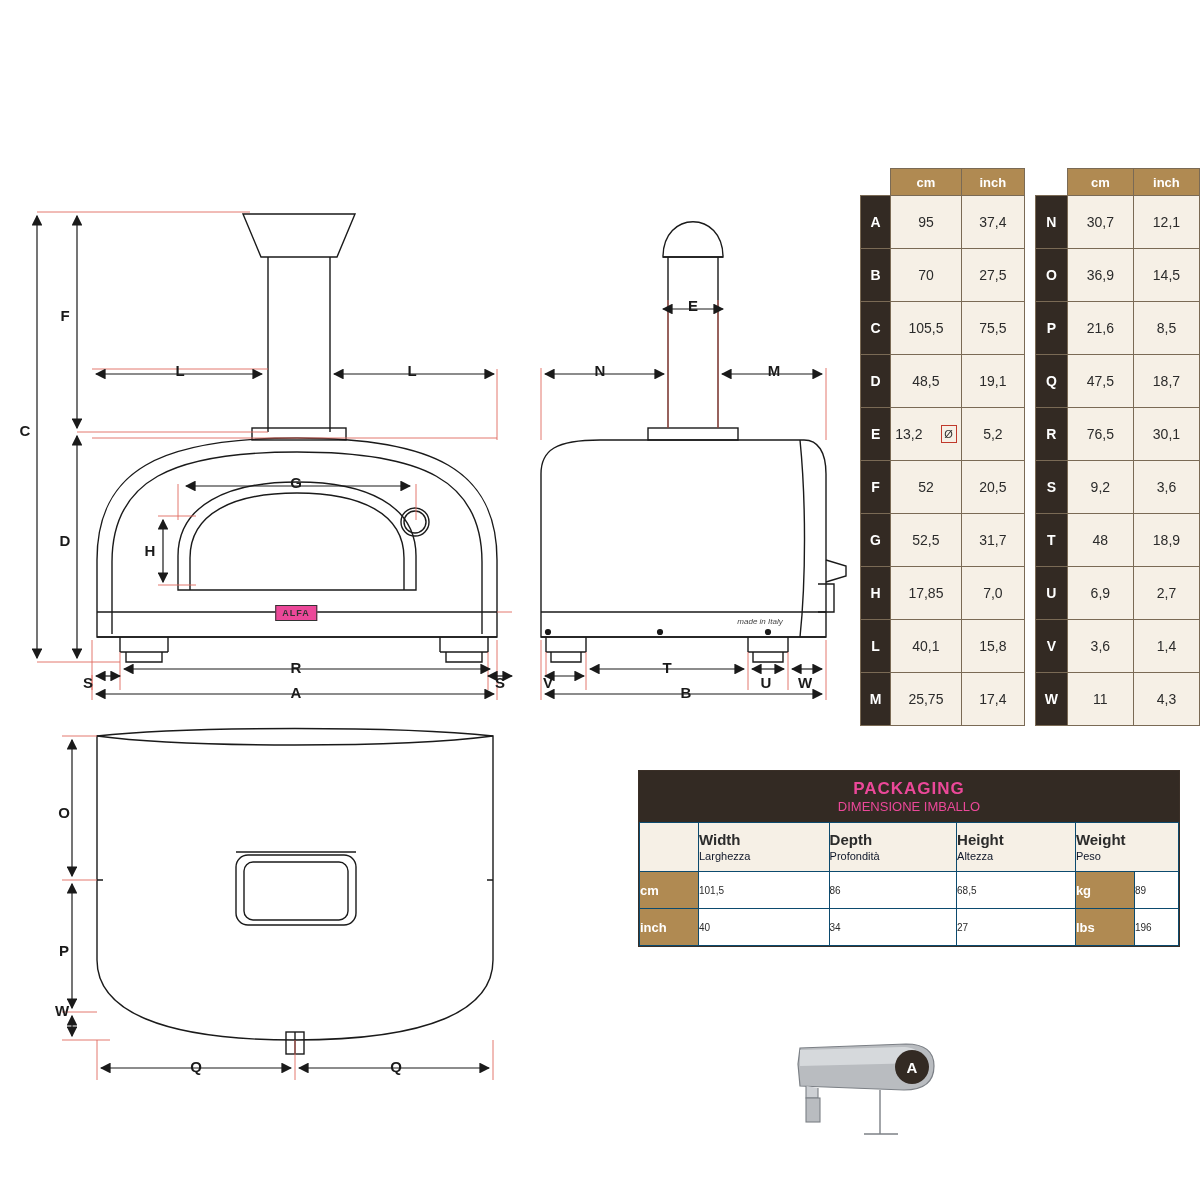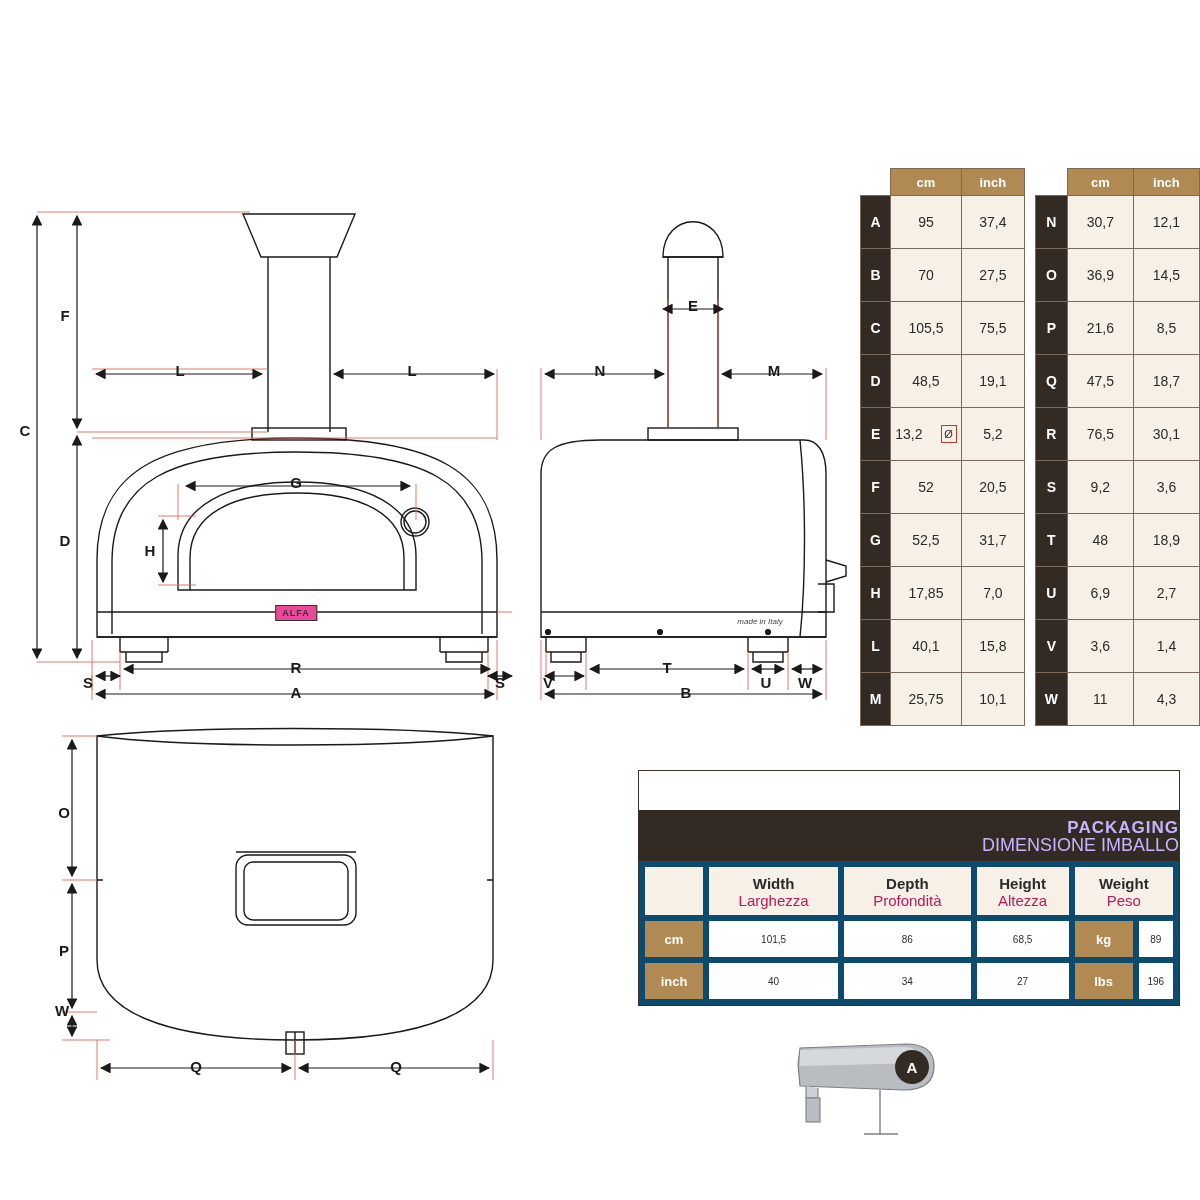--- a/index.html
+++ b/index.html
@@ -91,68 +91,67 @@
   .pack {
     position: absolute;
     left: 638px;
     top: 770px;
     width: 540px;
     border: 1px solid #3a2f27;
     font-size: 13px;
   }
   .pack-title {
     background: #332a23;
-    color: #c4b5fd;
-    text-align: right;
+    color: #ec4899;
+    text-align: center;
     padding: 8px 0 7px 0;
-    margin-top: 39px;
   }
   .pack-title .t1 {
     font-size: 17px;
     font-weight: bold;
     letter-spacing: 1px;
     display: block;
     line-height: 19px;
   }
   .pack-title .t2 {
-    font-size: 18px;
+    font-size: 13px;
     display: block;
     line-height: 17px;
     font-weight: normal;
   }
   table.pk {
     border-collapse: collapse;
     width: 100%;
   }
   table.pk td {
-    border: 6px solid #0c4a6e;
-    text-align: center;
+    border: 1px solid #0c4a6e;
+    text-align: left;
     padding: 0;
     background: #ffffff;
   }
   table.pk .corner-cell {
     background: #f6f0e6;
     width: 58px;
     height: 48px;
   }
   table.pk .col-head {
     background: #f6f0e6;
     height: 48px;
   }
   table.pk .col-head .ch1 {
     display: block;
     font-weight: bold;
     font-size: 15px;
     line-height: 18px;
   }
   table.pk .col-head .ch2 {
     display: block;
-    font-size: 15px;
+    font-size: 11px;
     line-height: 15px;
-    color: #be185d;
+    color: #0f172a;
   }
   table.pk .unit {
     background: #b08a52;
     color: #ffffff;
     font-weight: bold;
     width: 58px;
     height: 36px;
     font-size: 13px;
   }
   table.pk .num {
@@ -456,21 +455,21 @@
           <td class="val">7,0</td>
         </tr>
         <tr>
           <td class="letter">L</td>
           <td class="val">40,1</td>
           <td class="val">15,8</td>
         </tr>
         <tr>
           <td class="letter">M</td>
           <td class="val">25,75</td>
-          <td class="val">10,1</td>
+          <td class="val">17,4</td>
         </tr>
       </tbody>
     </table>
 
     <table class="dim">
       <tbody>
         <tr>
           <td class="corner"></td>
           <td class="hdr">cm</td>
           <td class="hdr">inch</td>

